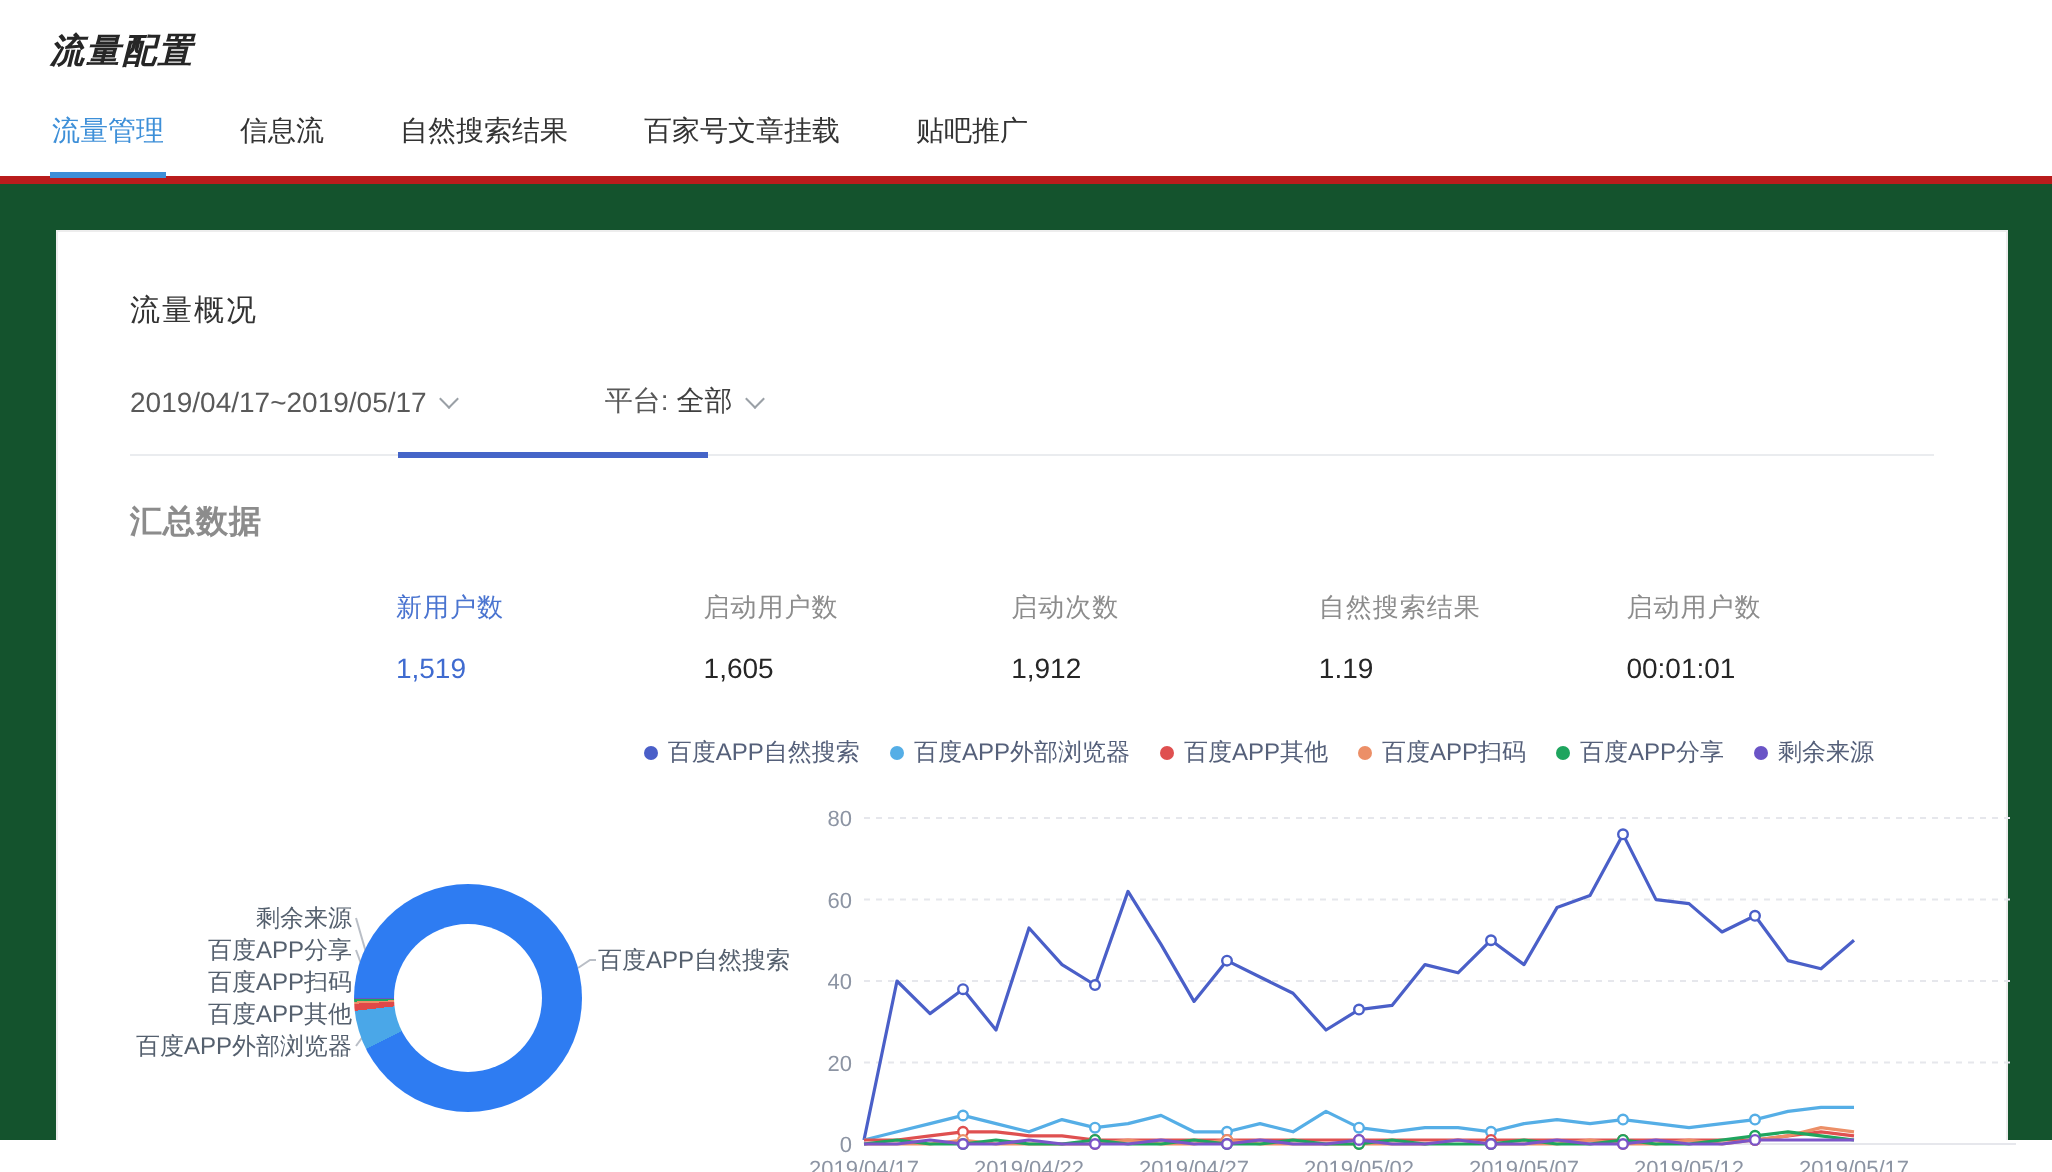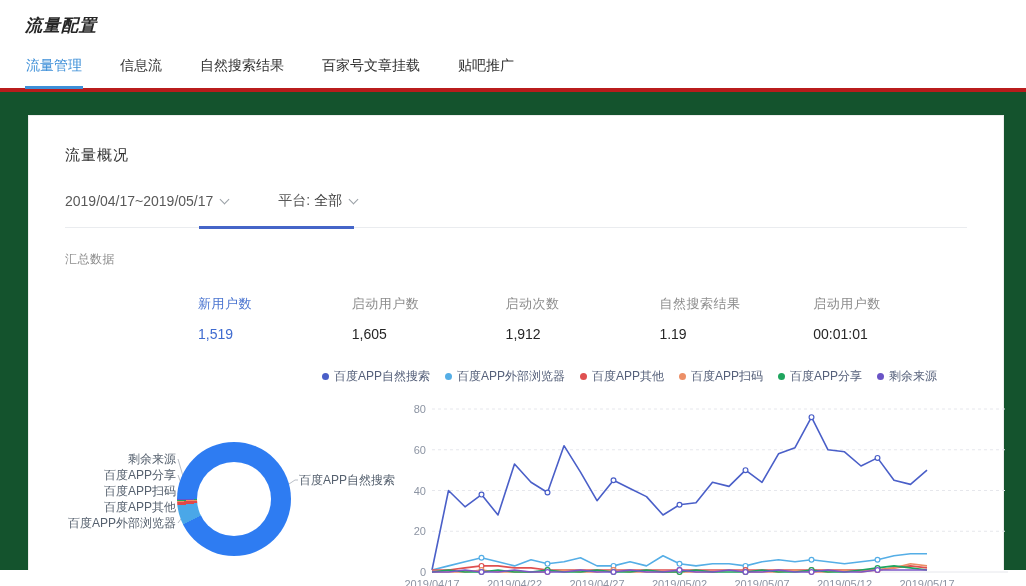--- a/index.html
+++ b/index.html
@@ -13,30 +13,30 @@
   .tabbar { display:flex; gap:36px; padding:0 25px; border-bottom:4px solid #b91c1c; background:#fff; }
   .tab { font-size:14px; color:#333; padding:8px 1px 11px; cursor:pointer; border-bottom:3px solid transparent; margin-bottom:-1px; }
   .tab.active { color:var(--accent,#3d8fd8); border-bottom-color:var(--accent,#3d8fd8); }
 
   
   .canvas { background:#14532d; height:478px; padding:23px 22px 0 28px; }
   .card { background:#fff; height:100%; padding:30px 36px; border:1px solid #ededed; border-bottom:none; }
 
   .card-title { font-size:15px; color:#333; letter-spacing:1px; }
 
-  .filters { margin-top:27px; display:flex; align-items:center; gap:50px; font-size:14px; color:#595959;text-align:center; }
+  .filters { margin-top:27px; display:flex; align-items:center; gap:74px; font-size:14px; color:#595959;text-align:center; }
   .filter { display:flex; align-items:center; cursor:pointer; }
   .chevron { display:inline-block; width:7px; height:7px; border-right:1.4px solid #9aa0a6; border-bottom:1.4px solid #9aa0a6; transform:rotate(45deg); margin-left:8px; margin-top:-4px; }
   .platform-value { color:#404040; margin-left:4px; }
 
   .stats-divider { position:relative; margin-top:17px; height:1px; background:#eaecef; }
   .active-bar { position:absolute; left:134px; top:-1px; width:155px; height:3px; background:#4565c8; }
 
   .stats-row { display:flex; padding-top:21px; }
-  .col-summary { width:134px; font-size:12px; color:#8c8c8c; padding-top:2px; letter-spacing:0.5px; }
+  .col-summary { width:134px; font-size:16px; color:#8c8c8c; padding-top:2px; letter-spacing:0.5px;font-weight:bold; }
   .metric { width:155px; cursor:pointer;margin-top:46px; }
   .metric .m-label { font-size:13px; color:#8c8c8c; letter-spacing:0.5px; }
   .metric .m-value { font-size:14px; color:#262626; margin-top:13px; }
   .metric.active .m-label { color:#4a74d0; }
   .metric.active .m-value { color:#3f6bd0; }
 
   
   .chart-section { position:relative; margin-top:20px; }
   .legend { position:absolute; top:6px; right:30px; display:flex; gap:15px; font-size:12px; color:#55607a; white-space:nowrap; }
   .legend-item { display:flex; align-items:center; gap:5px; cursor:pointer; }

